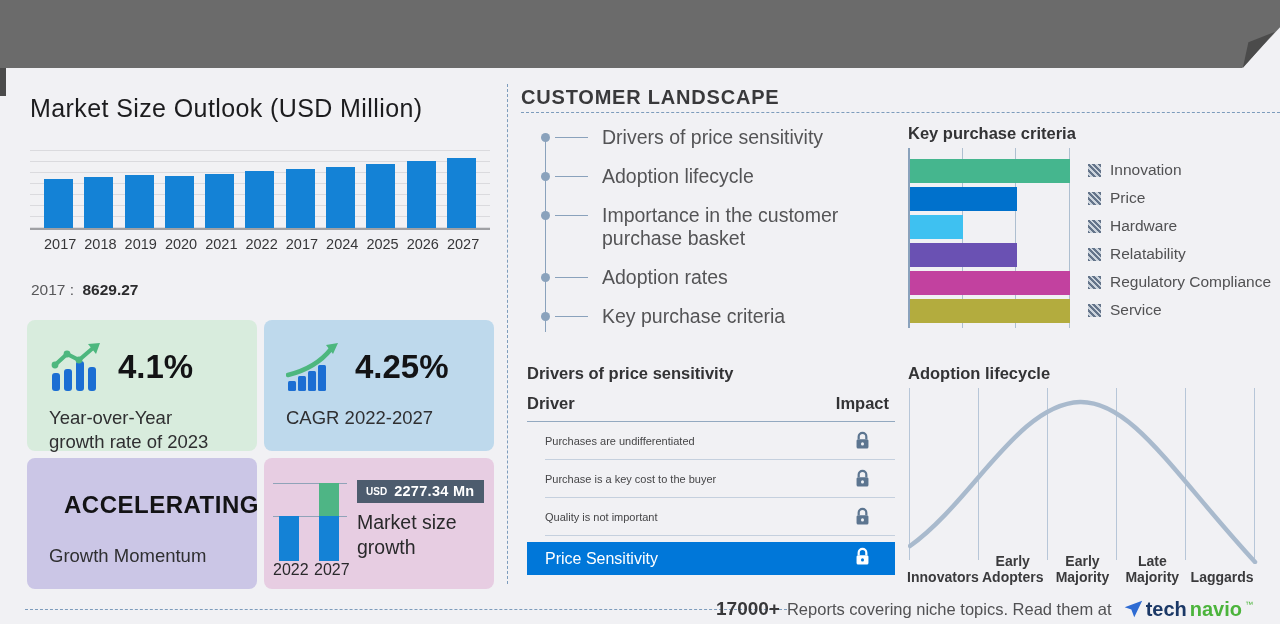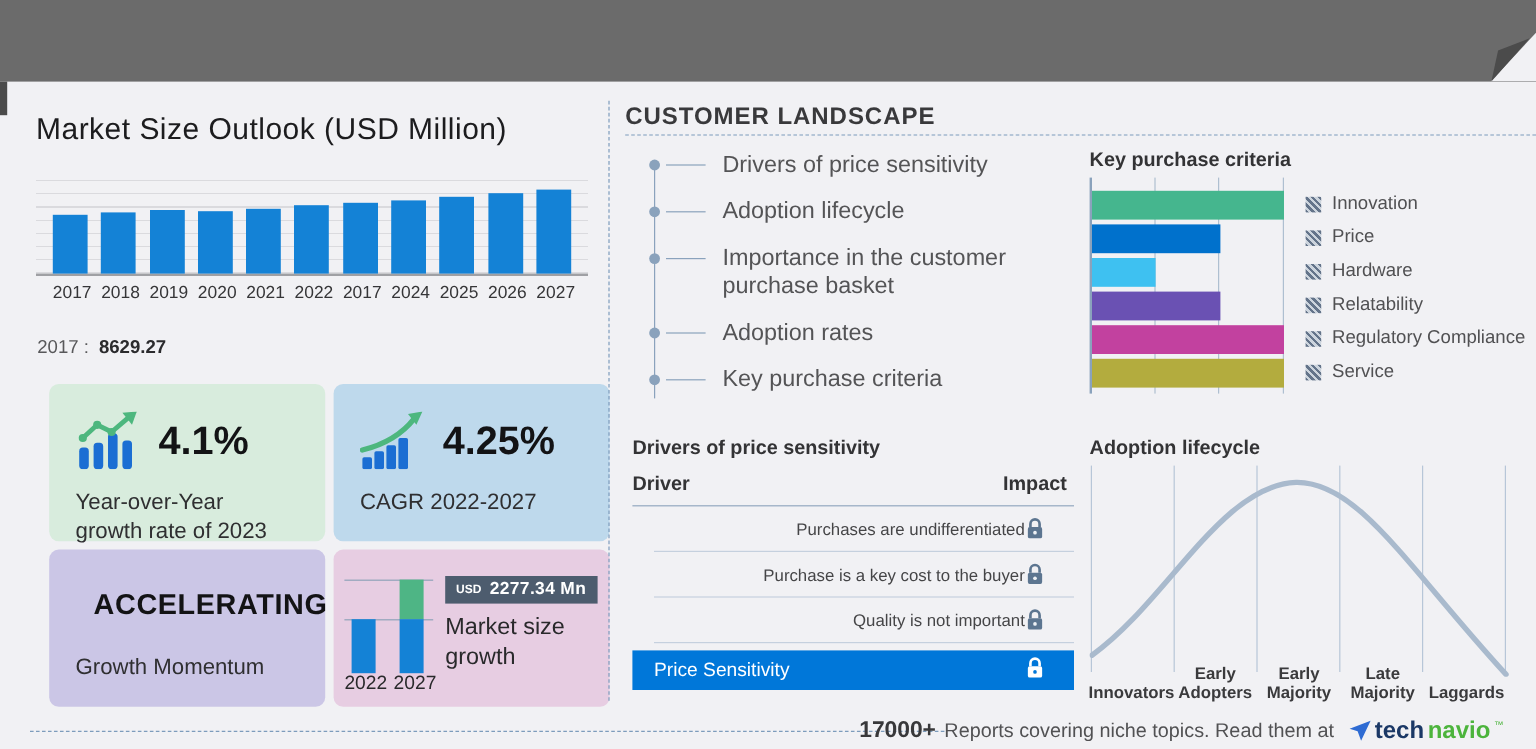--- a/index.html
+++ b/index.html
@@ -30,21 +30,21 @@
     justify-content:space-between; padding:0 14px; }
   .ms-bar { width:29px; background:#1482d6; }
   .ms-labels { position:absolute; left:30px; top:236px; width:460px; display:flex;
     justify-content:space-between; padding:0 14px; }
   .ms-lbl { width:29px; text-align:center; font-size:14.5px; color:#363638; white-space:nowrap; }
   .ms-anchor { position:absolute; left:31px; top:281px; font-size:15.5px; color:#58585a; }
   .ms-anchor .val { font-weight:bold; color:#2b2b2d; margin-left:4px; }
 
   
   .cards { position:absolute; left:27px; top:320px; width:369px; display:grid;
-    grid-template-columns:230px 230px; grid-auto-rows:131px; gap:7px;margin-left:14px; }
+    grid-template-columns:230px 230px; grid-auto-rows:131px; gap:7px; }
   .card { border-radius:8px; padding:18px 20px 0 22px; position:relative; }
   .card-top { display:flex; align-items:center; gap:15px; height:58px; }
   .card-value { font-size:33px; font-weight:bold; color:#131315; }
   .card-value-sm { font-size:24px; font-weight:bold; color:#131315; letter-spacing:.5px; }
   .card-label { margin-top:10px; font-size:18.5px; line-height:1.32; color:#2f2f31; white-space:pre-line; }
   
   .g-line { position:absolute; height:1px; background:#8fa3b8; width:74px; left:9px; }
   .g-bar { position:absolute; width:20px; }
   .g-year { position:absolute; font-size:16px; color:#29292b; top:103px; }
   .g-badge { position:absolute; left:93px; top:22px; background:#4d5c6e; color:#fff;
@@ -76,22 +76,22 @@
   .kpc-swatch { width:13px; height:13px; flex:0 0 13px;
     background: repeating-linear-gradient(45deg, #64748a 0 2px, #ccd4dd 2px 4px); }
   .kpc-leg-t { font-size:15.5px; color:#515153; white-space:nowrap; }
 
   
   .drv-title { position:absolute; left:527px; top:364px; font-size:16.5px; font-weight:bold; color:#333335; }
   .drv-table { position:absolute; left:527px; top:394px; width:368px; }
   .drv-head { display:flex; justify-content:space-between; align-items:center; padding-bottom:8px;
     border-bottom:1px solid #93a9c0; font-size:16.5px; font-weight:bold; color:#333335; }
   .drv-head .impact { padding-right:6px; }
-  .drv-row { display:flex; justify-content:flex-end; align-items:center; height:38px;
-    border-bottom:1px solid #c5d0de; font-size:14px; color:#454547;margin-left:18px; }
+  .drv-row { display:flex; justify-content:space-between; align-items:center; height:38px;
+    border-bottom:1px solid #c5d0de; font-size:11px; color:#454547;margin-left:18px; }
   .drv-row .lock { padding-right:24px; display:flex; align-items:center; }
   .drv-highlight { margin-top:6px; height:33px; background:#0077d9; display:flex;
     justify-content:space-between; align-items:center; padding:0 24px 0 18px; color:#ffffff; font-size:16px; }
 
   
   .adp-title { position:absolute; left:908px; top:364px; font-size:16.5px; font-weight:bold; color:#333335; }
   .adp-chart { position:absolute; left:908px; top:388px; width:350px; height:176px; }
   .adp-grid { position:absolute; top:0; width:1px; height:172px; background:#b7c6d8; }
   .adp-curve { position:absolute; left:0; top:0; }
   .adp-labels { position:absolute; left:908px; top:540px; width:350px; height:46px; display:flex; }

